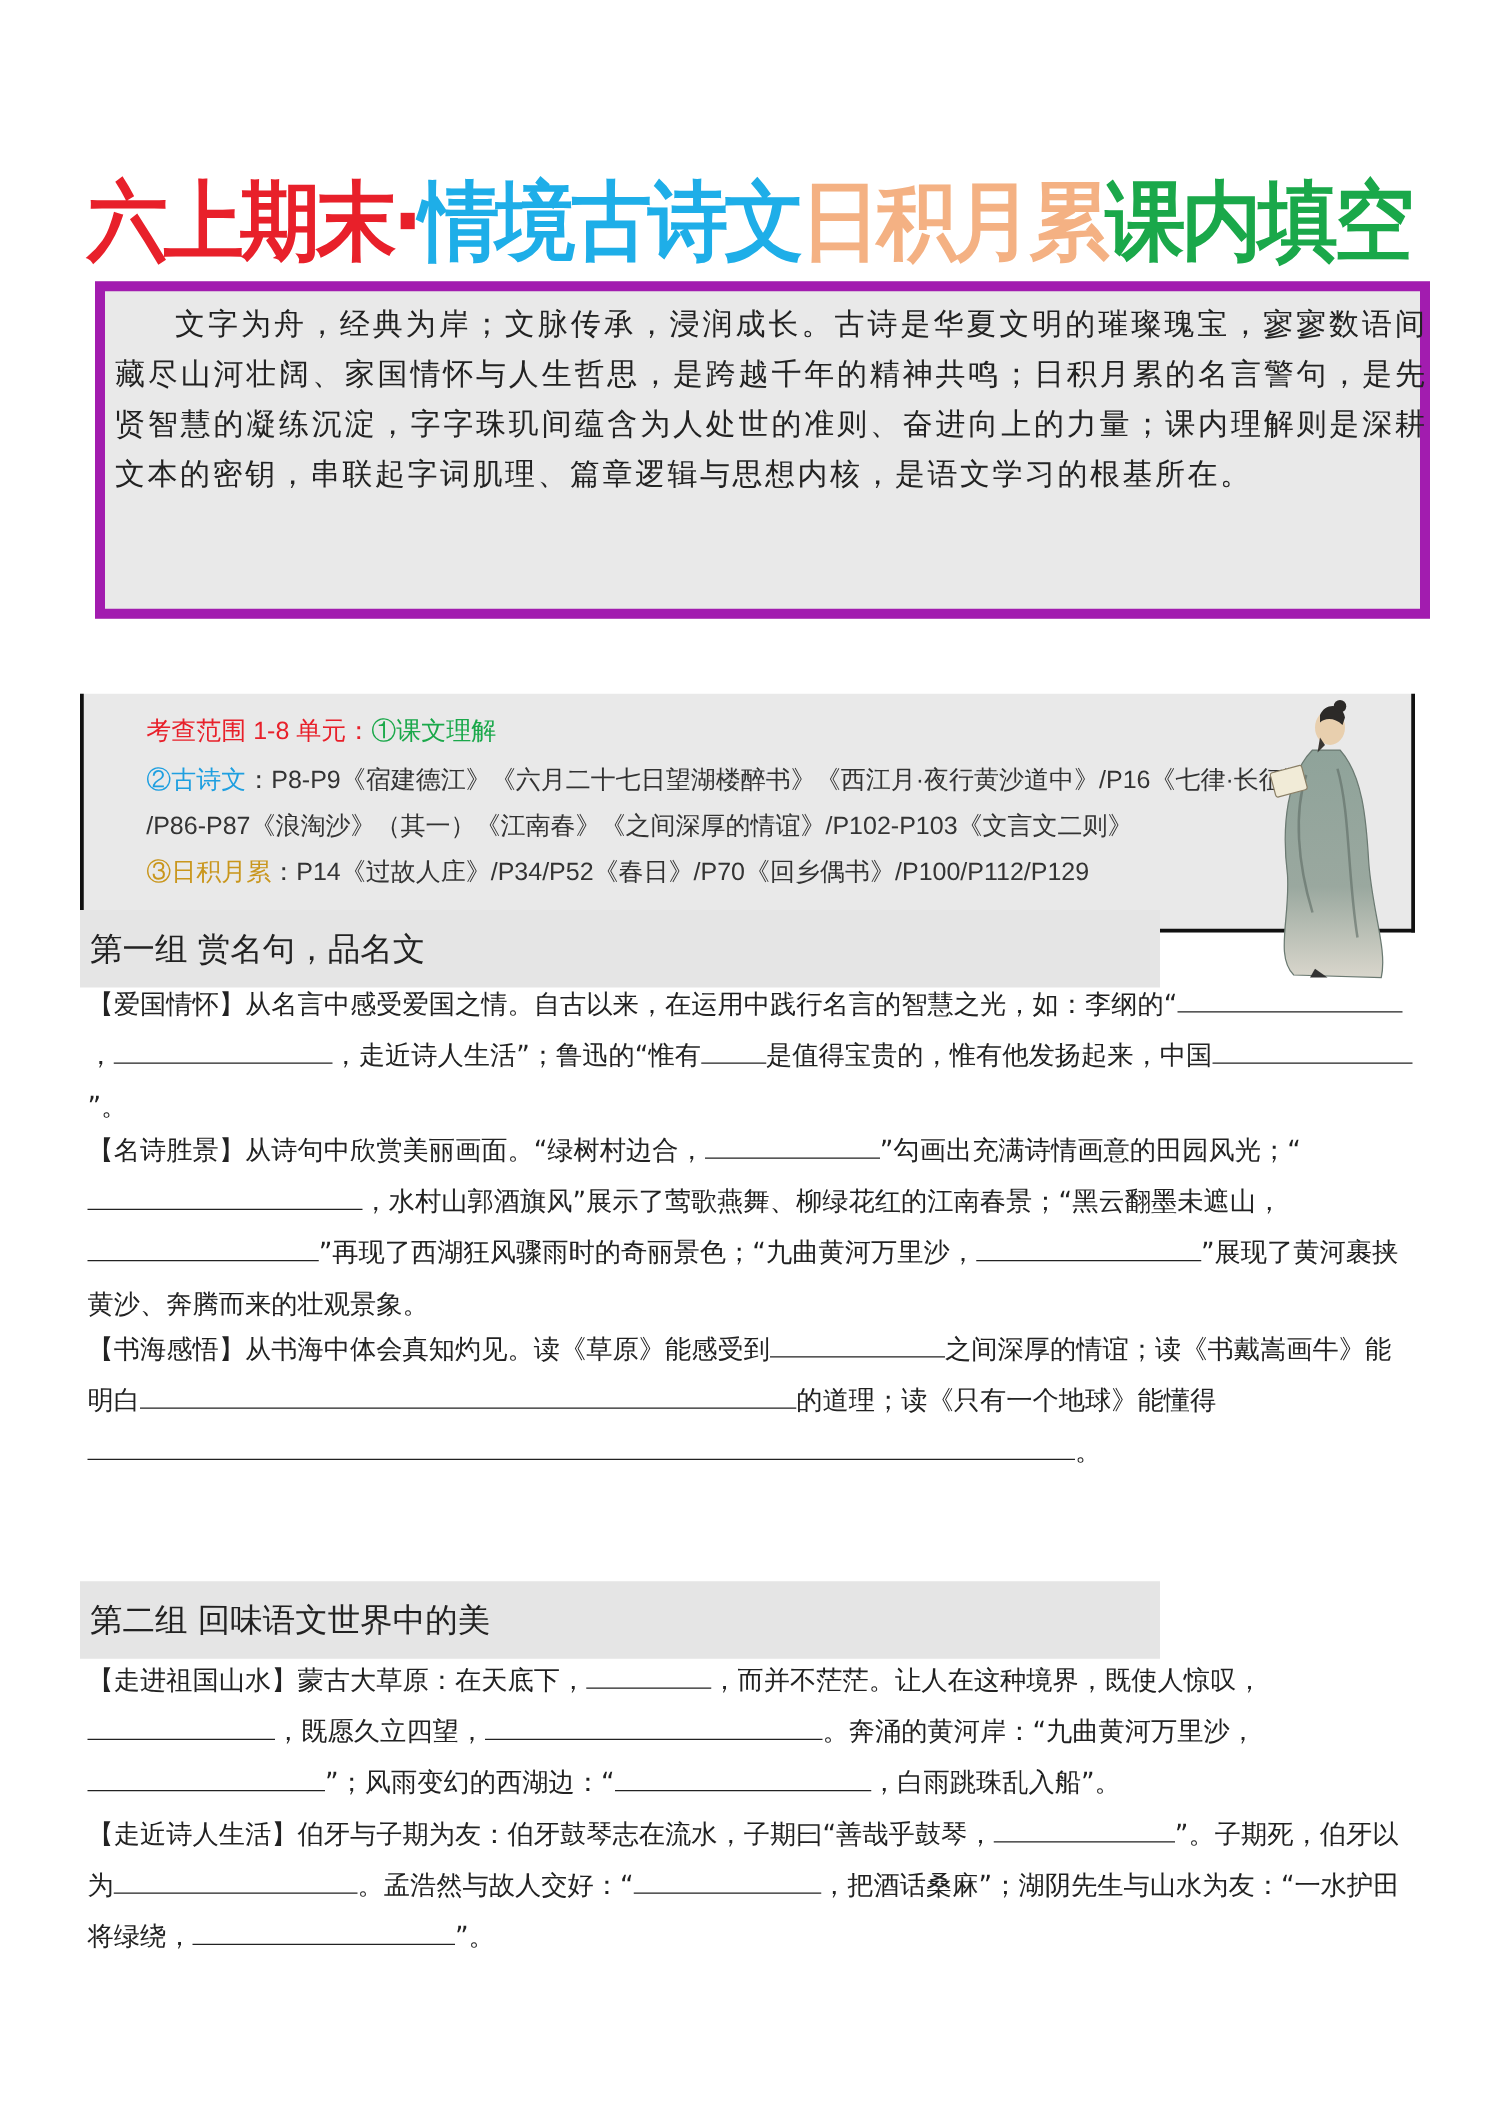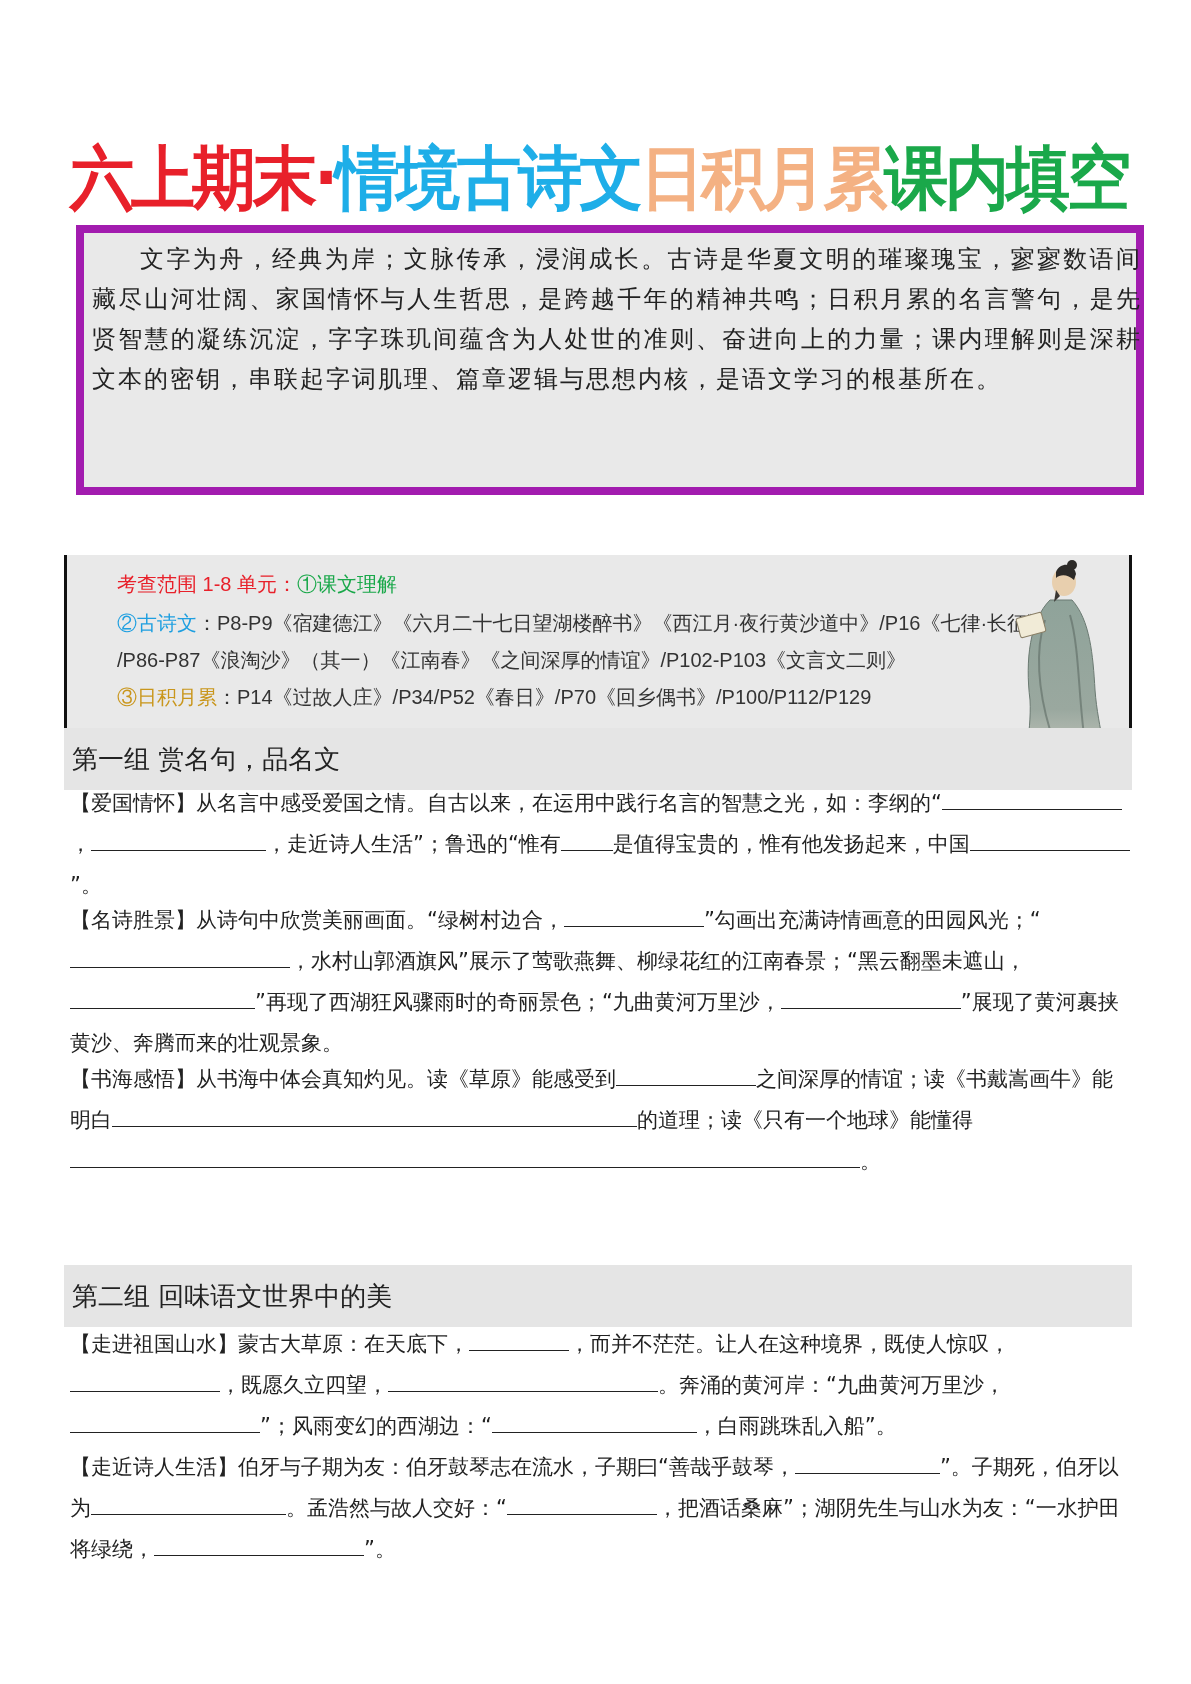--- a/index.html
+++ b/index.html
@@ -22,21 +22,21 @@
                background:#e9e9e9; border:3px solid #111; border-top:none; box-sizing:border-box; }
   .scope-line { position:absolute; left:50px; font-family:"Liberation Sans", sans-serif;
                 font-size:20px; color:#333; white-space:nowrap; }
   .scope-label-red { color:#e8202a; }
   .scope-label-green { color:#1aa84a; }
   .scope-label-blue { color:#1e9fe0; }
   .scope-label-gold { color:#c9961c; }
 
   .scholar { position:absolute; left:990px; top:560px; width:140px; height:225px; }
 
-  .section-band { position:absolute; left:64px; width:1068px; height:62px; background:#e5e5e5; }
+  .section-band { position:absolute; left:64px; width:864px; height:62px; background:#e5e5e5; }
   .section-title { position:absolute; left:8px; top:14px; font-size:26px; color:#222;
                    font-family:"DejaVu Sans", sans-serif; }
 
   .para { position:absolute; left:70px; width:1060px; font-size:21px; line-height:41px;
           color:#222; font-family:"DejaVu Sans", sans-serif; }
   .para .tag { font-weight:normal; }
   .blank { display:inline-block; border-bottom:1.5px solid #222; height:22px; vertical-align:baseline; }
 </style>
 </head>
 <body>

